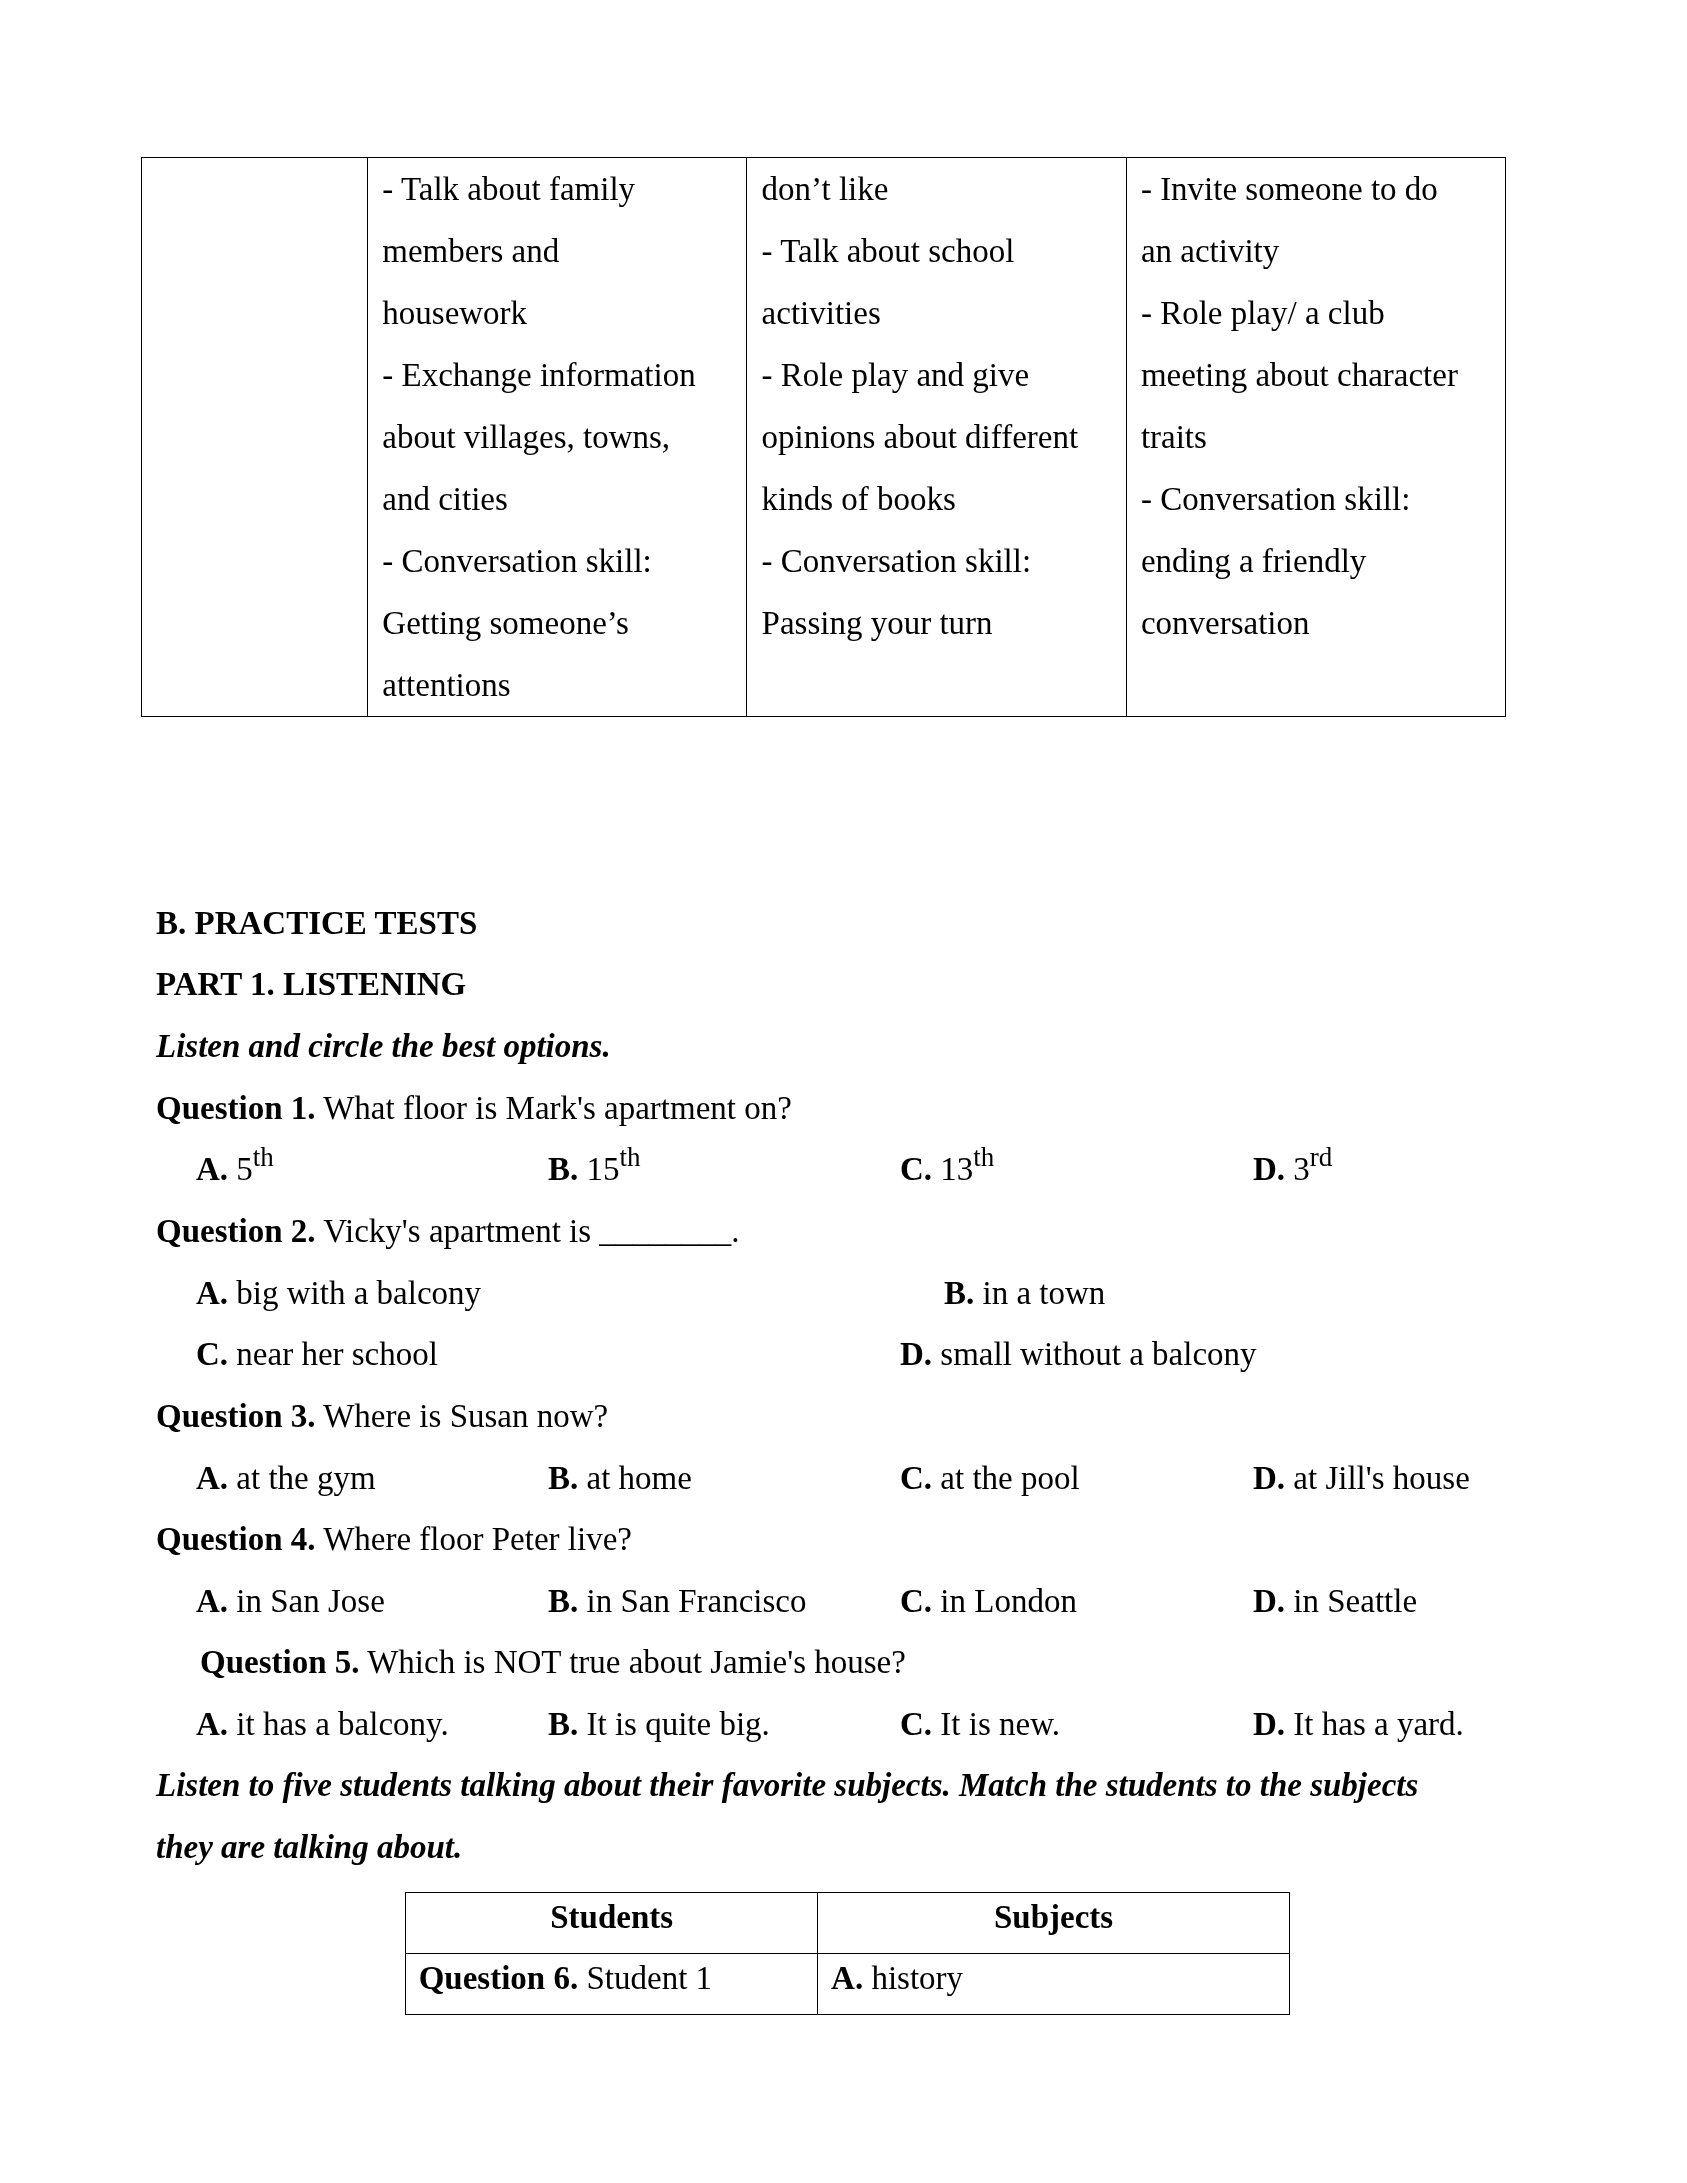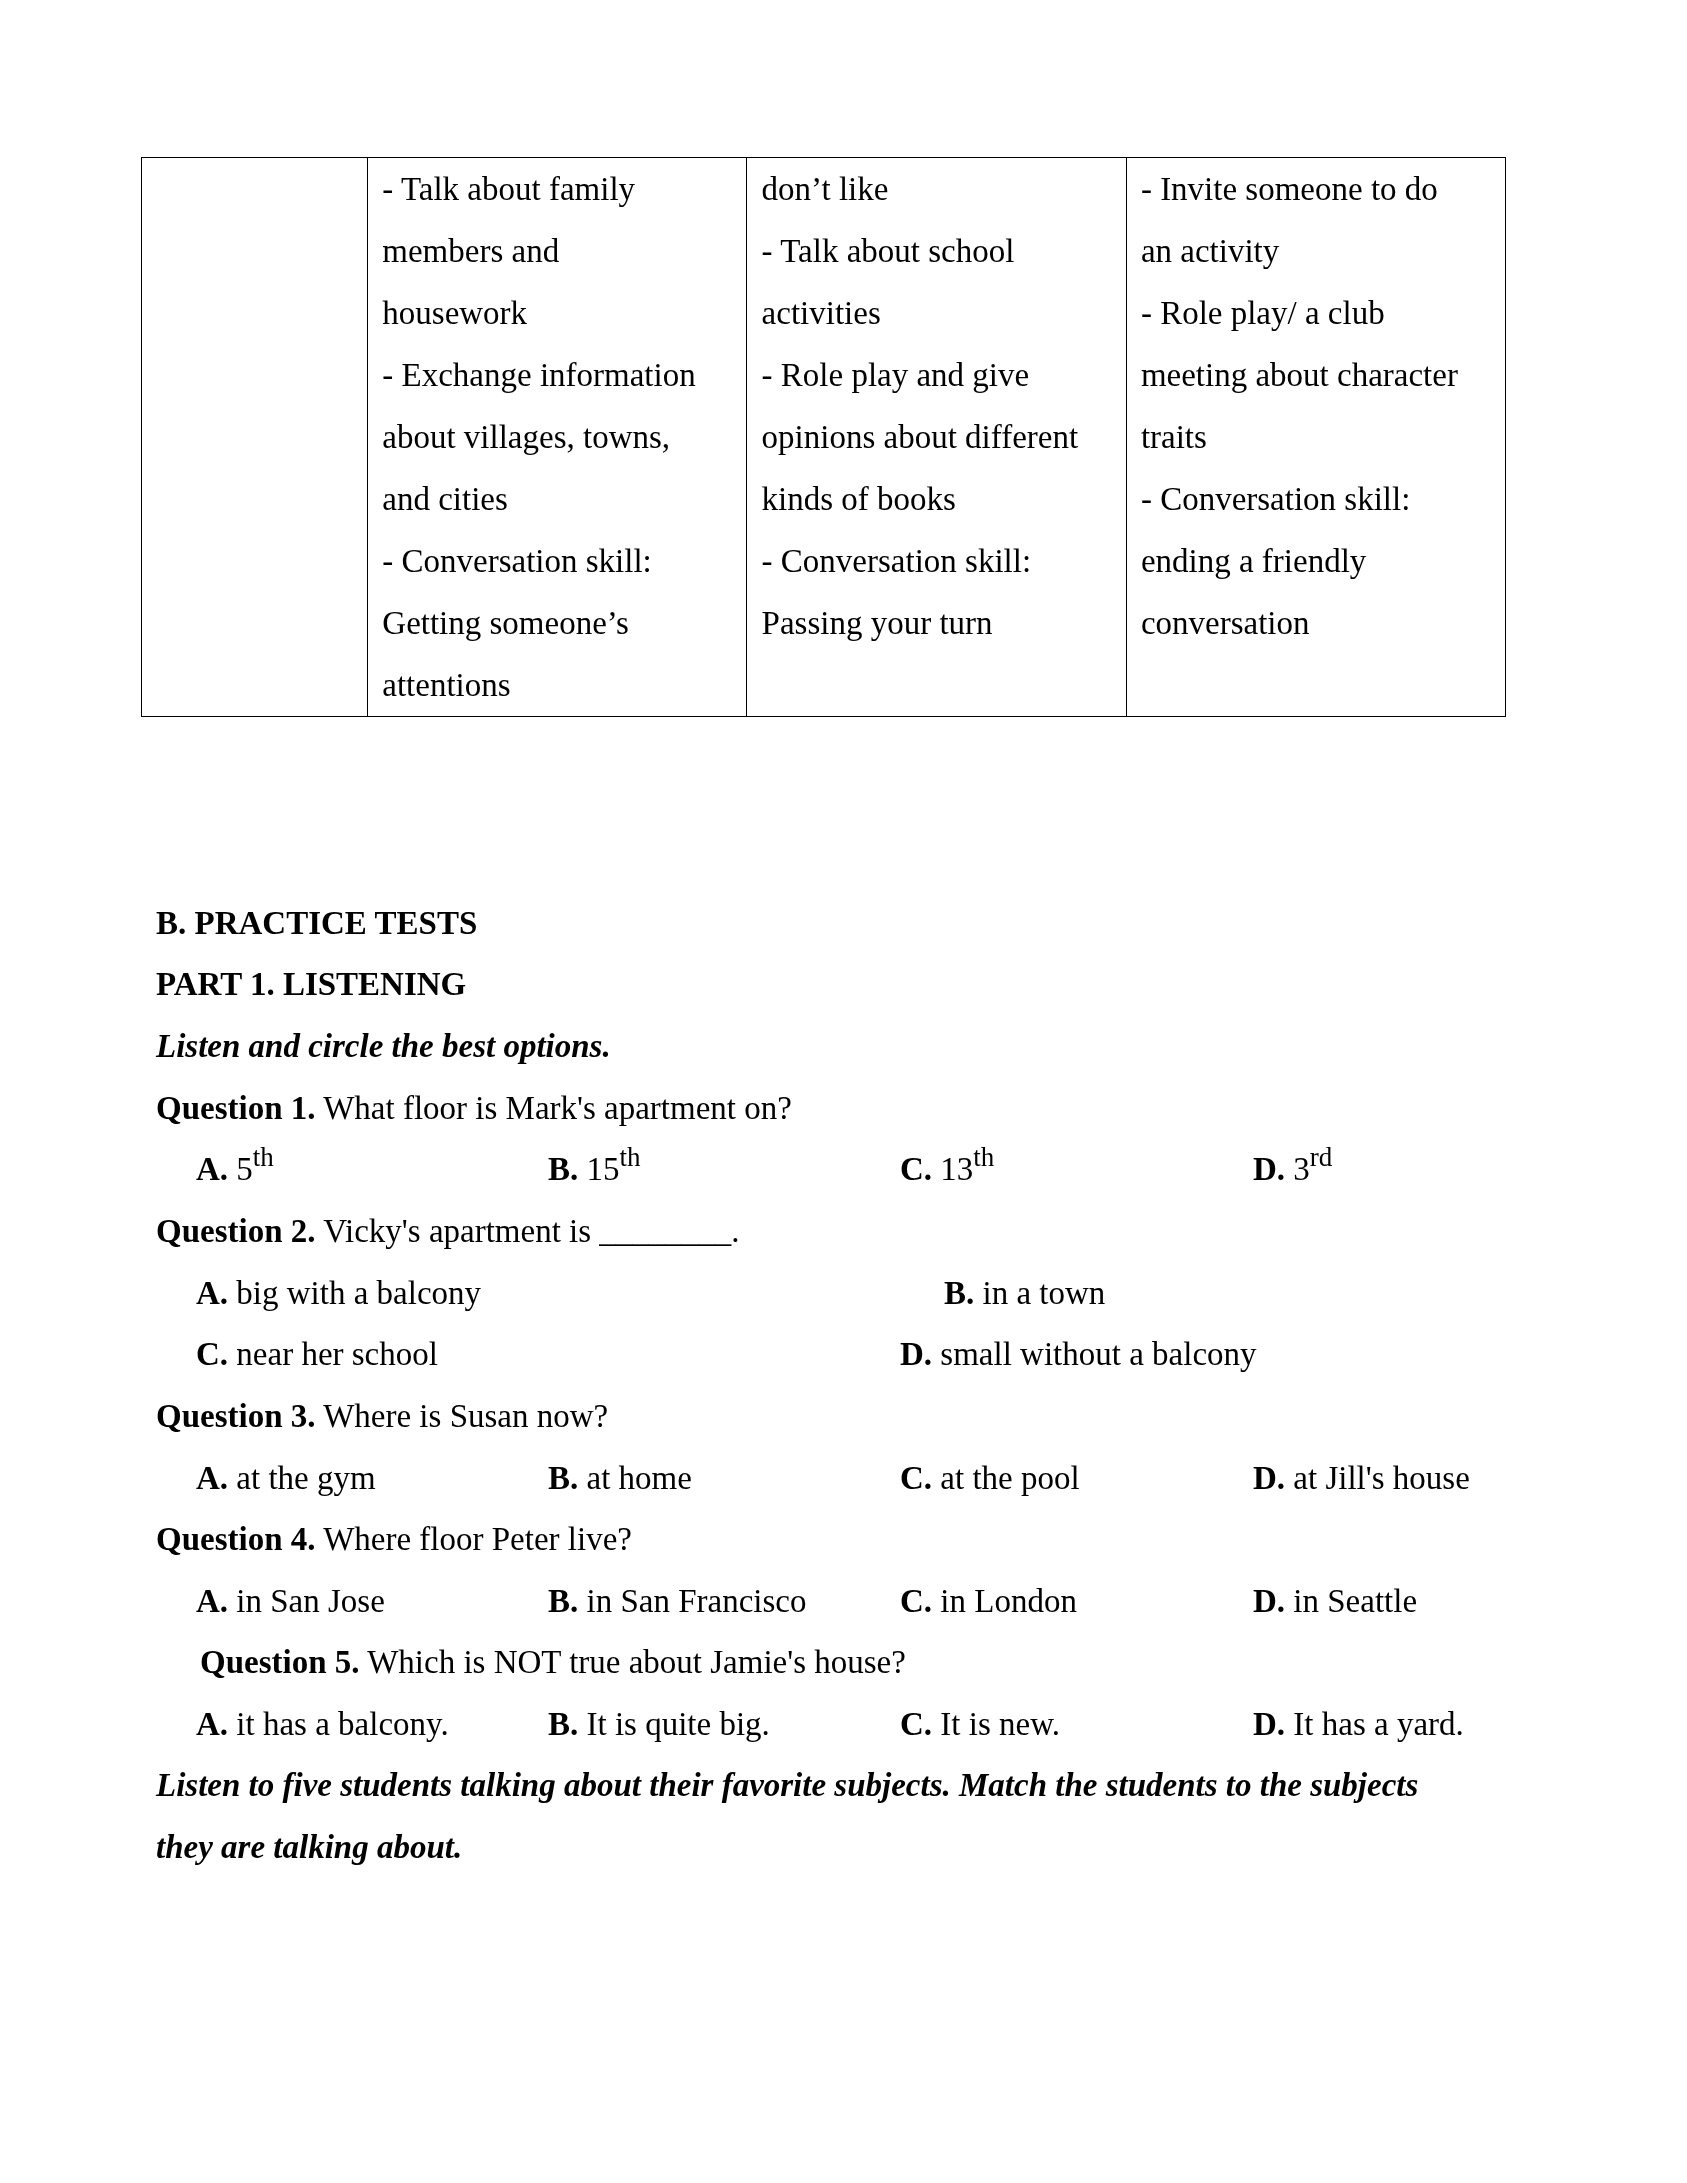--- a/index.html
+++ b/index.html
@@ -103,15 +103,23 @@
 <div class="abs" style="left:196px; top:1693px;text-align:right;"><b>A.</b><span> it has a balcony.</span></div>
 <div class="abs" style="left:548px; top:1693px;"><b>B.</b><span> It is quite big.</span></div>
 <div class="abs" style="left:900px; top:1693px;"><b>C.</b><span> It is new.</span></div>
 <div class="abs" style="left:1253px; top:1693px;"><b>D.</b><span> It has a yard.</span></div>
 
 <div class="abs bi" style="left:156px; top:1754px;">Listen to five students talking about their favorite subjects. Match the students to the subjects</div>
 <div class="abs bi" style="left:156px; top:1816px;">they are talking about.</div>
 
 <table id="match">
   <tbody>
+      <tr>
+    <td class="m0 hd">Students</td>
+    <td class="m1 hd">Subjects</td>
+  </tr>
+  <tr>
+    <td class="m0"><b>Question 6.</b><span> Student 1</span></td>
+    <td class="m1"><b>A.</b><span> history</span></td>
+  </tr>
 </tbody>
   </table>
 
 
 </body></html>

